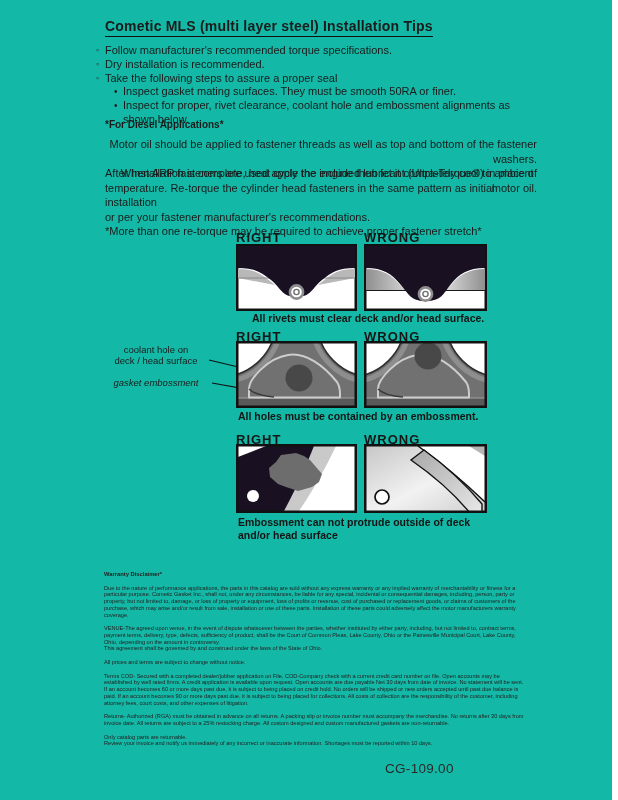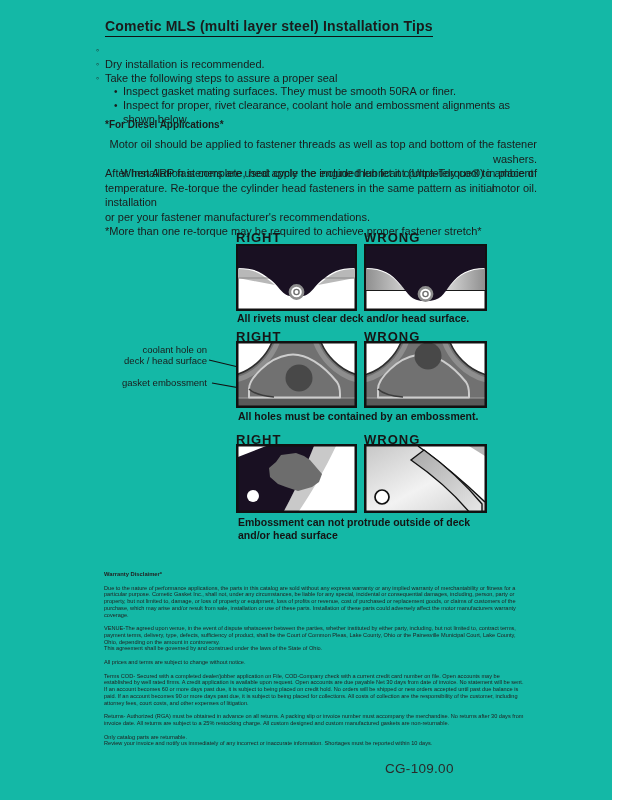--- a/index.html
+++ b/index.html
@@ -17,40 +17,41 @@
   
   .diesel-head{left:105px;top:119px;font-size:10px;font-weight:bold;}
   .para{left:105px;width:432px;font-size:11px;line-height:14.6px;white-space:pre-line;}
   .p1{top:137px;text-align:right;}
   .p2{top:166px;}
   .p3{top:209px;margin-top:15px;}
   
   .rw{font-size:13px;font-weight:600;letter-spacing:1px;color:#161616;text-align:left;}
   .cap{font-size:10.5px;font-weight:bold;color:#141414;white-space:pre-line;line-height:12.5px;}
   
-  .anno{font-size:9.5px;line-height:11px;text-align:right;width:102px;left:105px;color:#1b1b1b;white-space:pre-line;}
+  .anno{font-size:9.5px;line-height:11px;text-align:center;width:102px;left:105px;color:#1b1b1b;white-space:pre-line;}
   
   .legal{left:104px;top:571px;width:424px;font-size:5.6px;line-height:6.7px;color:#222;}
   .legal .lg-title{font-weight:bold;font-size:5.8px;margin:0 0 7px 0;}
   .legal p{margin:0 0 7px 0;white-space:pre-line;}
   .pagenum{left:385px;top:761px;font-size:13.5px;color:#2a2a2a;letter-spacing:.3px;}
   svg{display:block;}
 </style>
 </head>
 <body>
 
 <div id="page">
 
   <div class="abs doc-title">
     <span>Cometic MLS (multi layer steel) Installation Tips</span>
   </div>
 
   <div class="abs bullets">
     <div class="b-row">
       <span class="b-mark">◦</span>
+      <span>Follow manufacturer's recommended torque specifications.</span>
     </div>
     <div class="b-row">
       <span class="b-mark">◦</span>
       <span>Dry installation is recommended.</span>
     </div>
     <div class="b-row">
       <span class="b-mark">◦</span>
       <span>Take the following steps to assure a proper seal</span>
     </div>
     <div class="b-row sub">
@@ -97,28 +98,28 @@
     </defs>
     <rect x="1.25" y="1.25" width="120.5" height="64.5" fill="#ffffff" stroke="#111" stroke-width="2.5"></rect>
     <path d="M2,25 C18,25 28,31 36,41 L48,46 L2,46 Z" fill="url(#g1)"></path>
     <path d="M121,25 C105,25 95,31 87,41 L75,46 L121,46 Z" fill="url(#g2)"></path>
     <path d="M2,46.5 L121,46.5" stroke="#1a1a1a" stroke-width="1.2"></path>
     <path d="M2,2 H121 V24 C104,24 95,30 87,40 C79,50 78,57 61.5,57 C46,57 45,50 36,40 C28,30 19,24 2,24 Z" fill="#191022"></path>
     <circle cx="61.5" cy="50" r="6.6" fill="#ffffff" stroke="#8d8d8d" stroke-width="2.6"></circle>
     <circle cx="61.5" cy="50" r="2.6" fill="#ffffff" stroke="#6f6f6f" stroke-width="1.4"></circle>
   </svg>
 
-  <div class="abs cap" style="left:237px;top:312px;">All rivets must clear deck and/or head surface.</div>
+  <div class="abs cap" style="left:252px;top:312px;">All rivets must clear deck and/or head surface.</div>
 
   <div class="abs rw" style="left:236px;top:329px;width:121px;">RIGHT</div>
   <div class="abs rw" style="left:364px;top:329px;width:123px;">WRONG</div>
 
   <div class="abs anno" style="top:344px;">coolant hole on
 deck / head surface</div>
-  <div class="abs anno" style="top:377px;">gasket embossment</div>
+  <div class="abs anno" style="top:377px;font-style:italic;">gasket embossment</div>
 
   <svg class="abs" style="left:105px;top:338px;" width="260" height="64">
     <line x1="104" y1="22" x2="188" y2="42" stroke="#111" stroke-width="1.1"></line>
     <line x1="107" y1="45" x2="157" y2="54" stroke="#111" stroke-width="1.1"></line>
   </svg>
 
   <svg class="abs" style="left:236px;top:341px;" width="121" height="67" viewBox="0 0 121 67">
     <defs>
         <clipPath id="c1">
           <rect x="2" y="2" width="117" height="63"></rect>

